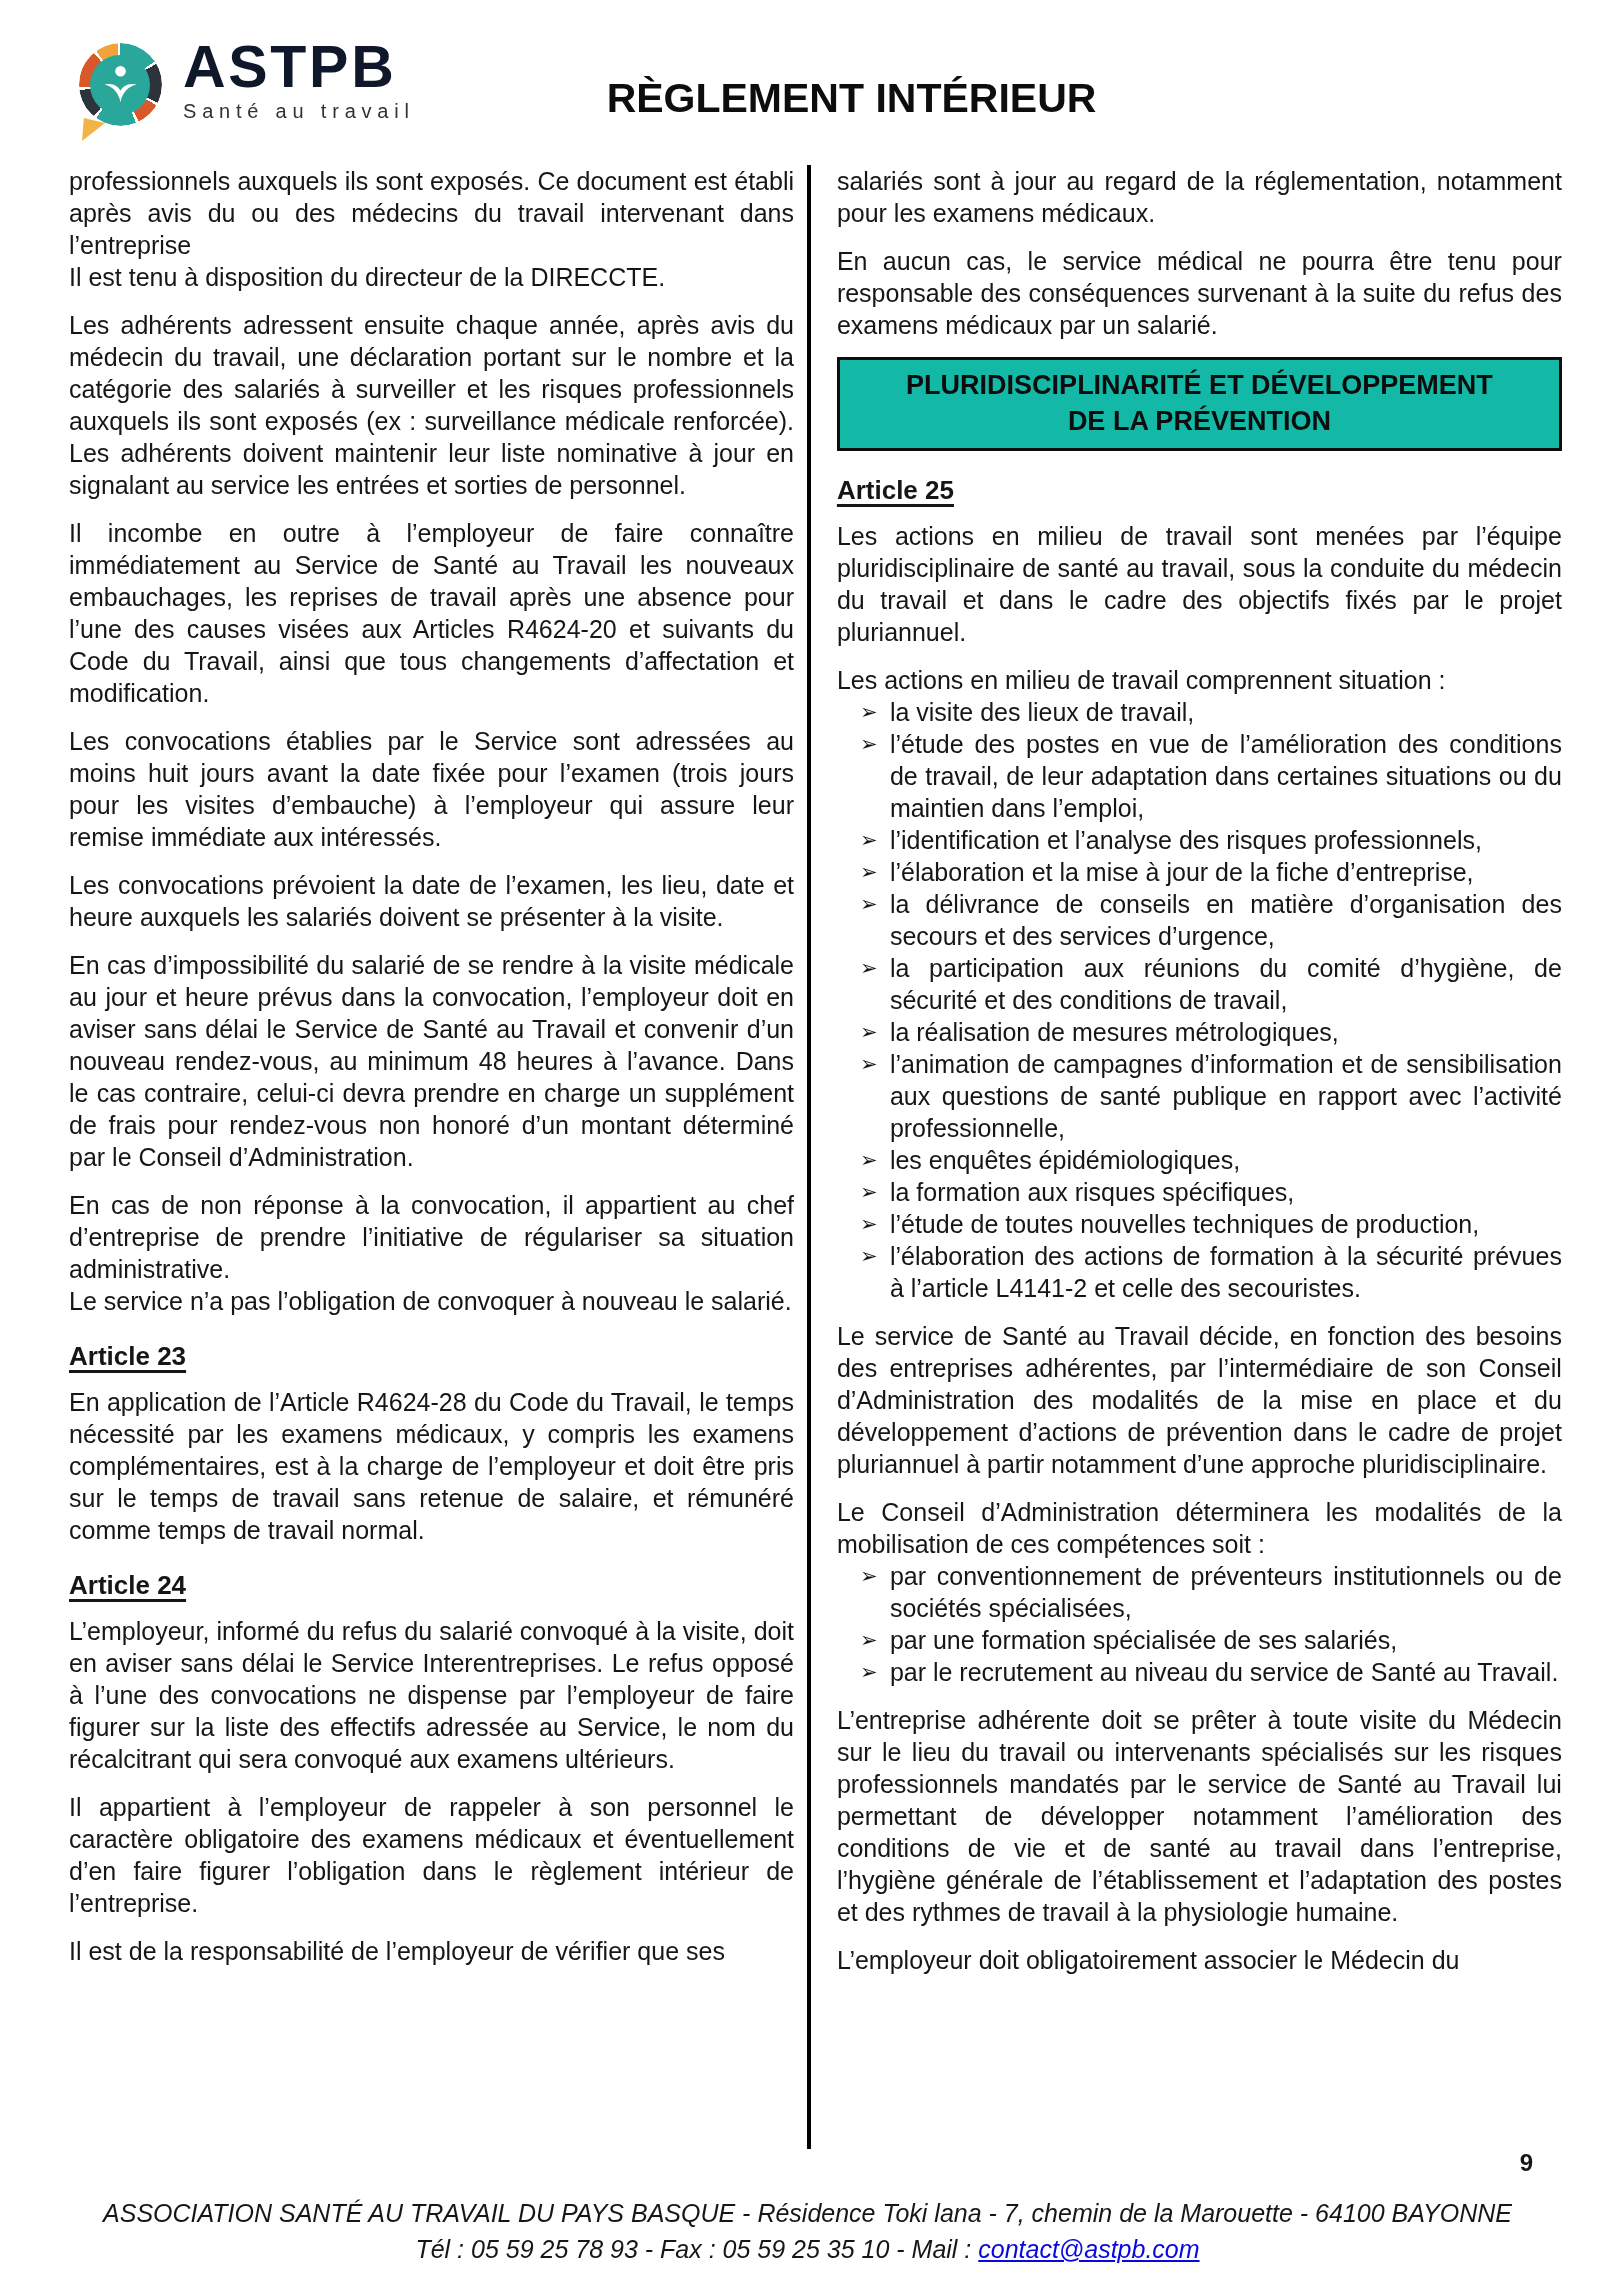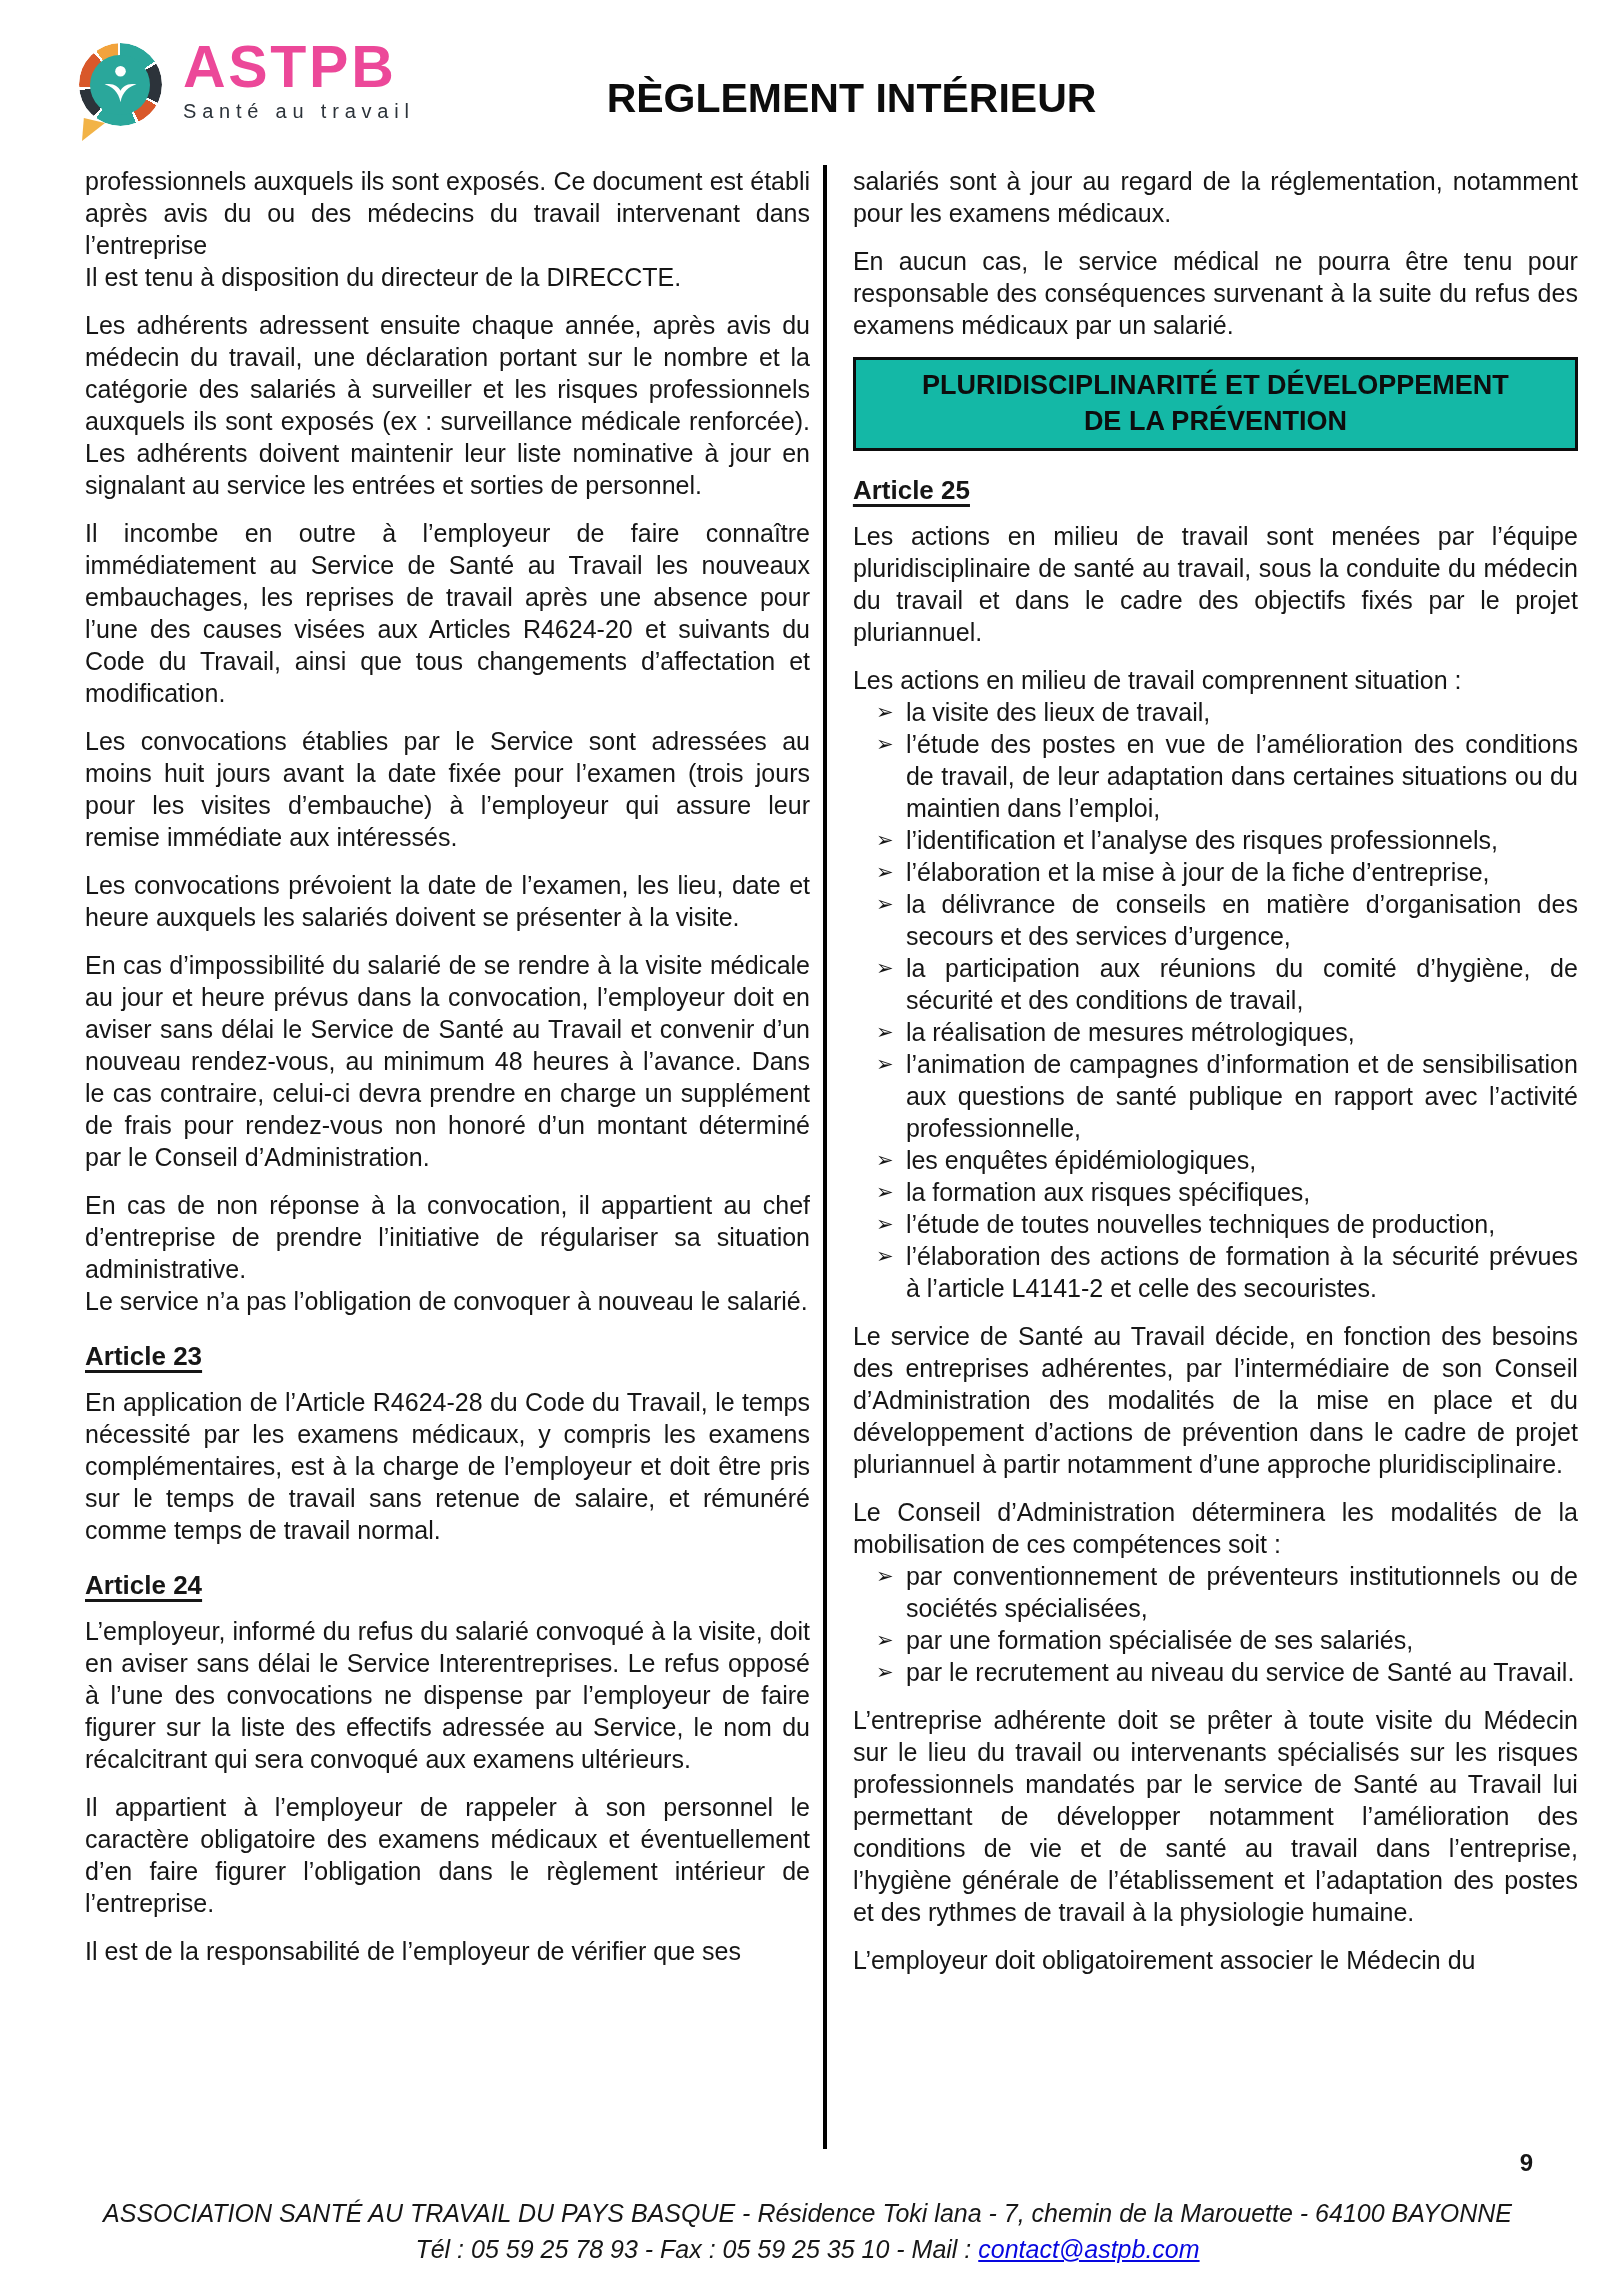--- a/index.html
+++ b/index.html
@@ -29,29 +29,29 @@
   }
   .tail{
     position:absolute;left:7px;top:82px;width:23px;height:23px;background:#f2b347;
     clip-path:polygon(0 100%, 8% 0, 100% 22%);
   }
   .inner{
     position:absolute;left:15px;top:18.6px;width:60px;height:60px;border-radius:50%;
     background:#2aa79b;display:flex;align-items:center;justify-content:center;
   }
   .logo-text{margin-left:16px;padding-top:5.3px;}
-  .brand{font-size:59px;line-height:53px;font-weight:bold;color:#ec4899;letter-spacing:2.7px;}
+  .brand{font-size:59px;line-height:53px;font-weight:bold;color:#0f172a;letter-spacing:2.7px;}
   .tagline{font-size:20px;color:#2c333a;letter-spacing:5.8px;margin-top:5.3px;text-align:right;}
   .doc-title{
     position:absolute;left:514px;top:75px;width:675px;text-align:center;
     font-size:41px;font-weight:bold;letter-spacing:0px;color:#0d0d0d;
   }
   
   .columns{
-    position:absolute;left:85px;top:165px;width:1495px;height:1989px;
+    position:absolute;left:69px;top:165px;width:1495px;height:1989px;
     display:flex;overflow:hidden;
   }
   .col{width:725px;flex:none;font-size:25px;line-height:32px;text-align:justify;}
   .col-left{margin-right:0;}
   .divider{flex:none;width:3.6px;height:1984px;background:#000;margin-left:13.3px;margin-right:0;}
   .col-right{margin-left:26px;}
   .col p{margin:0 0 16px 0;}
   .col p.tight{margin-bottom:0;}
   .col h3{
     font-size:26px;line-height:32px;margin:23px 0 14px 0;font-weight:bold;

